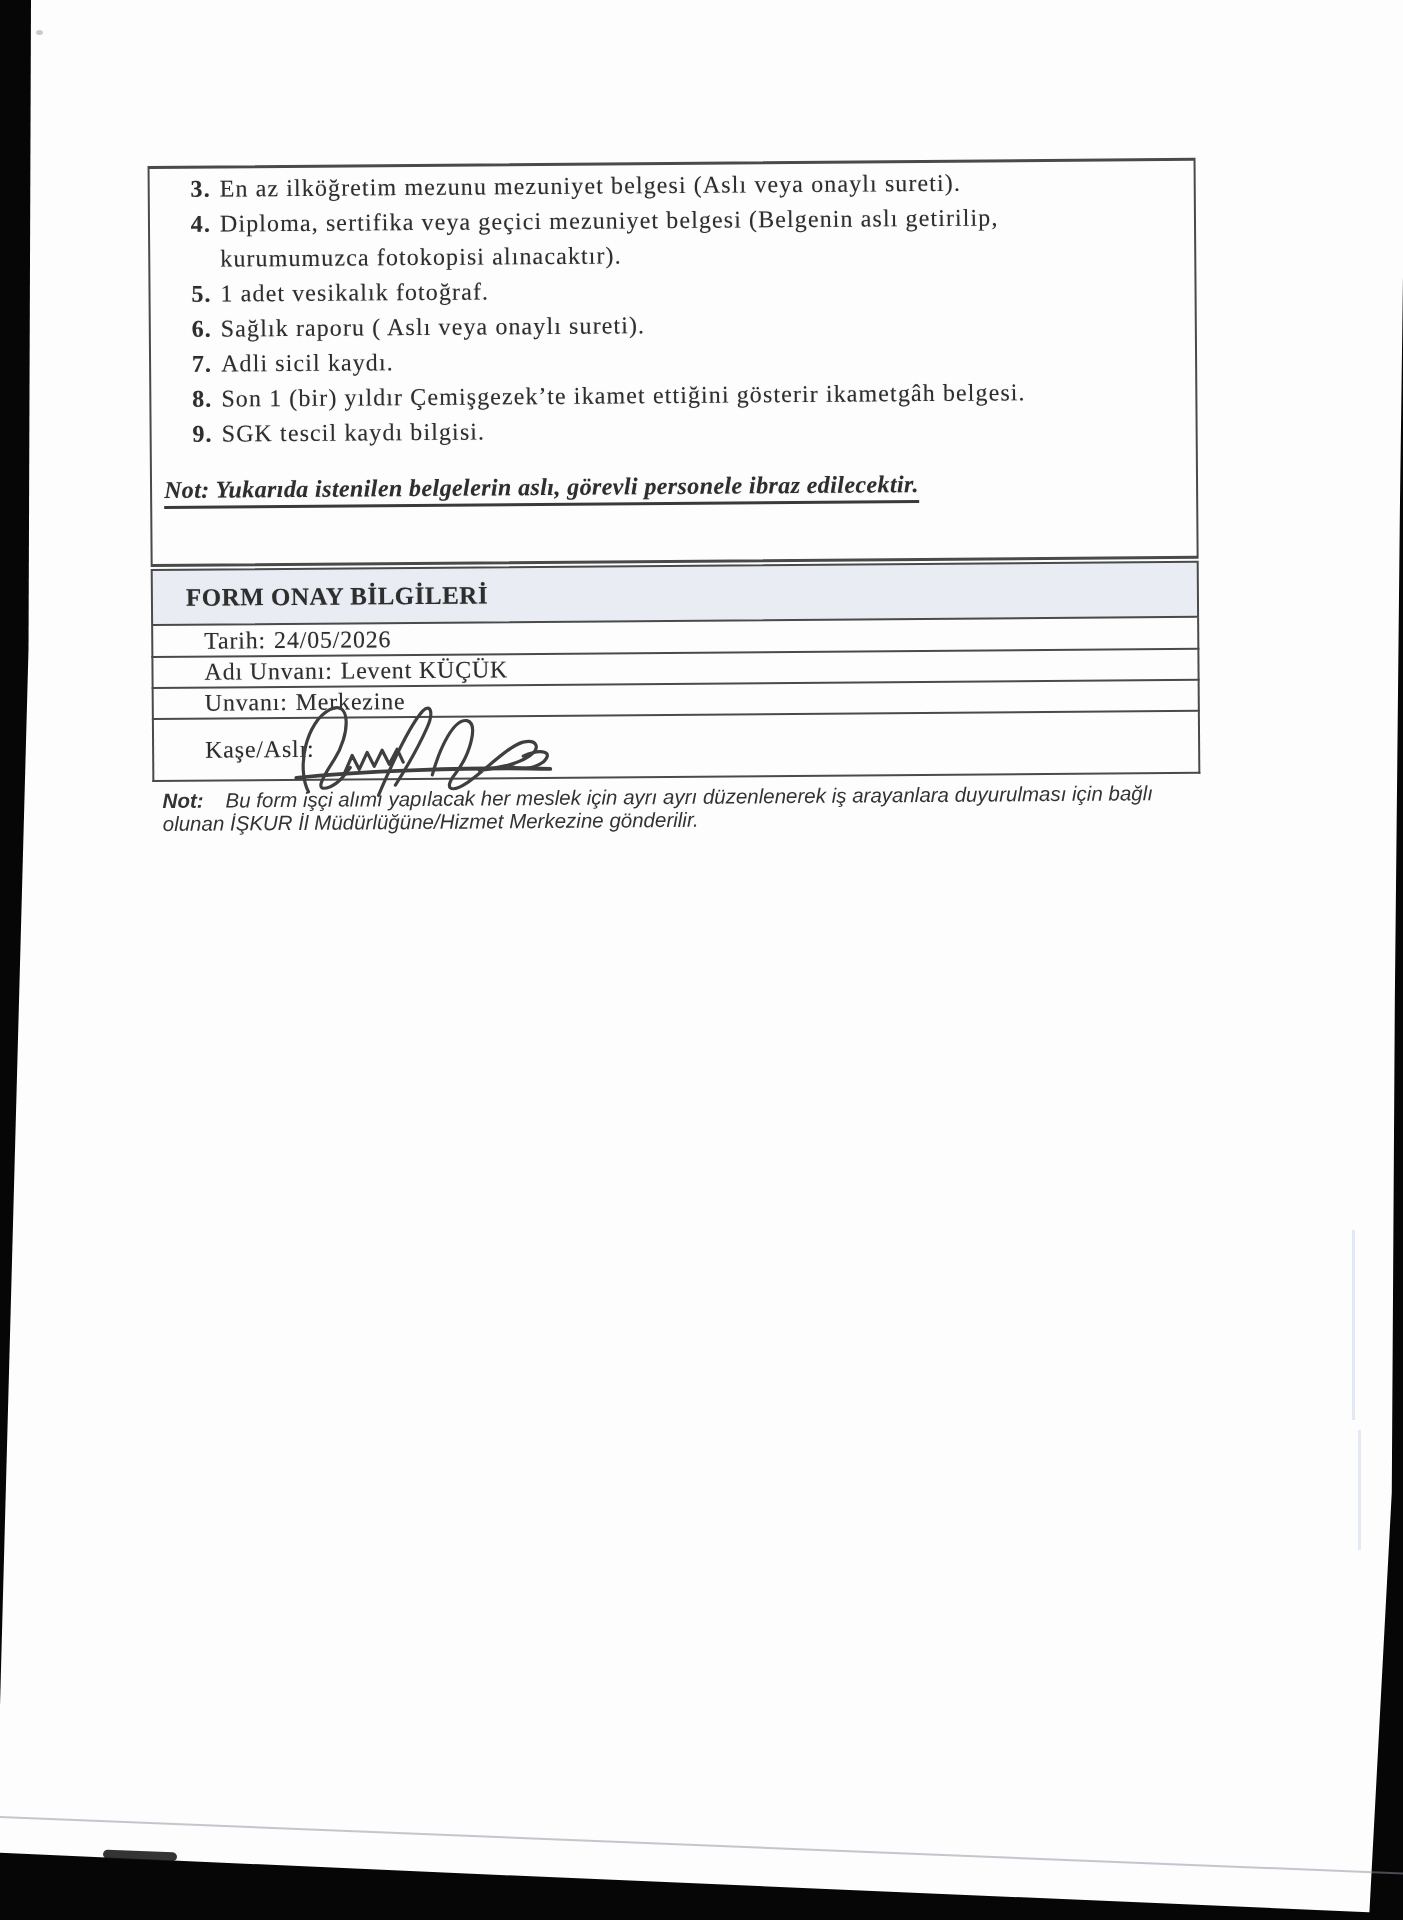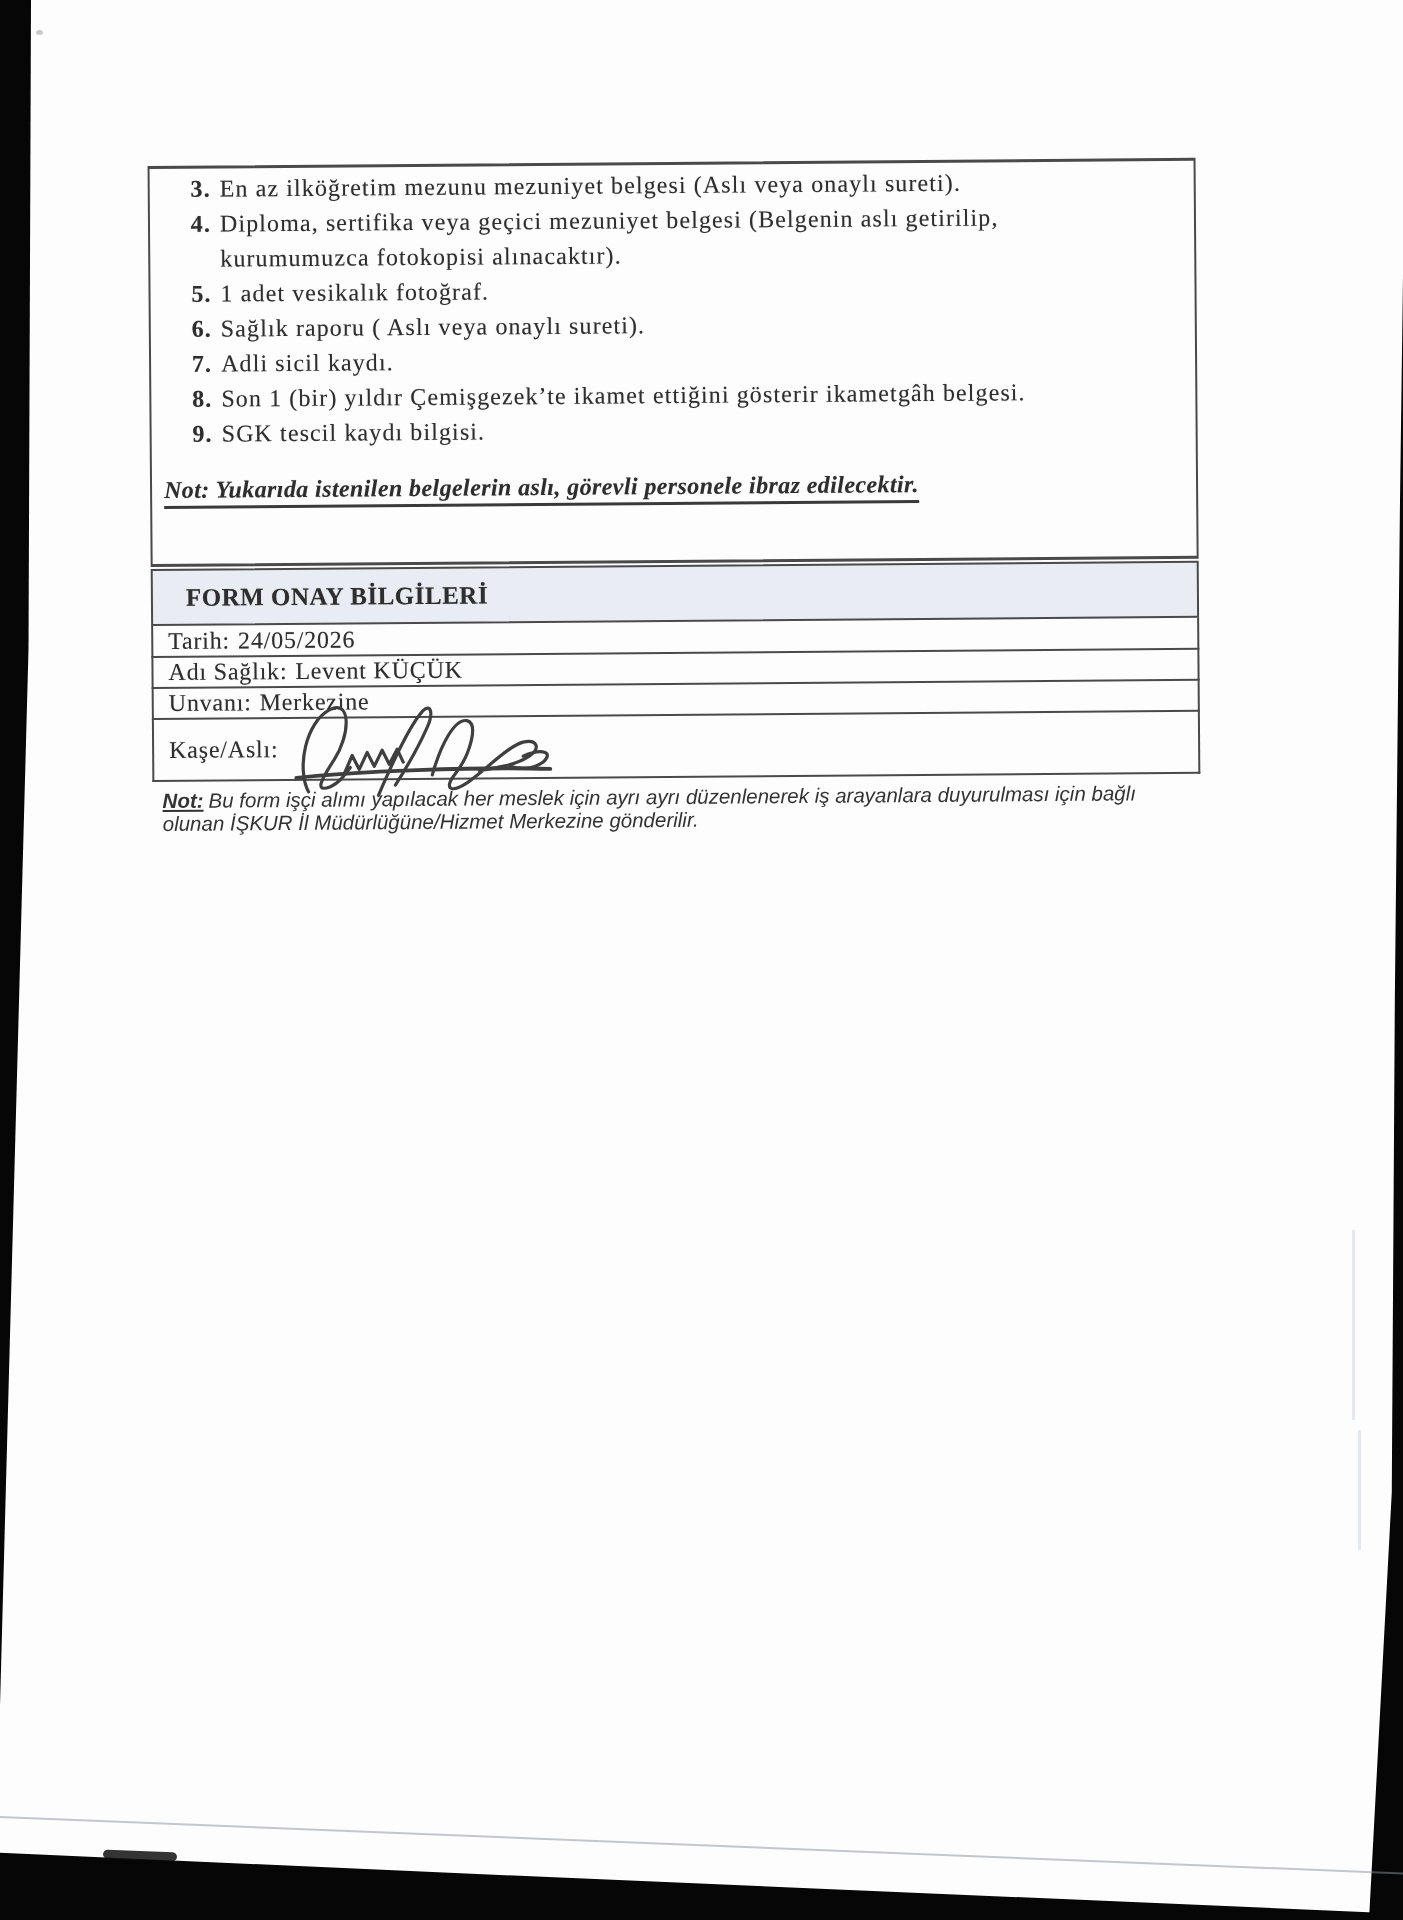--- a/index.html
+++ b/index.html
@@ -41,29 +41,29 @@
   
   .table{position:absolute;left:150px;top:569px;width:1048px;}
   .trow{border:2px solid #4a4a4a;border-top:none;display:flex;align-items:center;
     padding-left:15px;font-size:24px;letter-spacing:.8px;white-space:nowrap;background:transparent;}
   .trow.hdr{border-top:2px solid #4a4a4a;height:57px;background:#e9edf3;
     font-weight:bold;font-size:25px;letter-spacing:.5px;padding-left:33px;}
   .trow.r1{height:32px;}
   .trow.r2{height:31px;}
   .trow.r3{height:31px;}
   .trow.r4{height:62px;}
-  .trow .lbl{margin-right:8px;}
+  .trow .lbl{margin-right:8px;margin-left:36px;}
   .sig{position:absolute;left:278px;top:693px;width:300px;height:110px;}
   .sig path{fill:none;stroke:#3f3f3f;stroke-width:3.2;stroke-linecap:round;stroke-linejoin:round;}
   .sig path.base{stroke-width:3.8;}
   
   .footnote{position:absolute;left:160px;top:789px;width:980px;
     font-family:"Liberation Sans",sans-serif;font-style:italic;
     font-size:20.5px;line-height:23px;color:#333;white-space:nowrap;}
-  .footnote b{margin-right:5px;text-decoration:underline;}
+  .footnote b{margin-right:22px;}
 </style>
 </head>
 <body>
 
 <div class="page">
 
   <div class="edge-left"></div>
   <div class="edge-right"></div>
   <div class="edge-bottom"></div>
   <div class="fold-line"></div>
@@ -117,21 +117,21 @@
 
     <div class="table">
       <div class="trow hdr ink">
         <span>FORM ONAY BİLGİLERİ</span>
       </div>
       <div class="trow r1 ink">
         <span class="lbl">Tarih:</span>
         <span class="val">24/05/2026</span>
       </div>
       <div class="trow r2 ink">
-        <span class="lbl">Adı Sağlık:</span>
+        <span class="lbl">Adı Unvanı:</span>
         <span class="val">Levent KÜÇÜK</span>
       </div>
       <div class="trow r3 ink">
         <span class="lbl">Unvanı:</span>
         <span class="val">Merkezine</span>
       </div>
       <div class="trow r4 ink">
         <span class="lbl">Kaşe/Aslı:</span>
       </div>
     </div>

